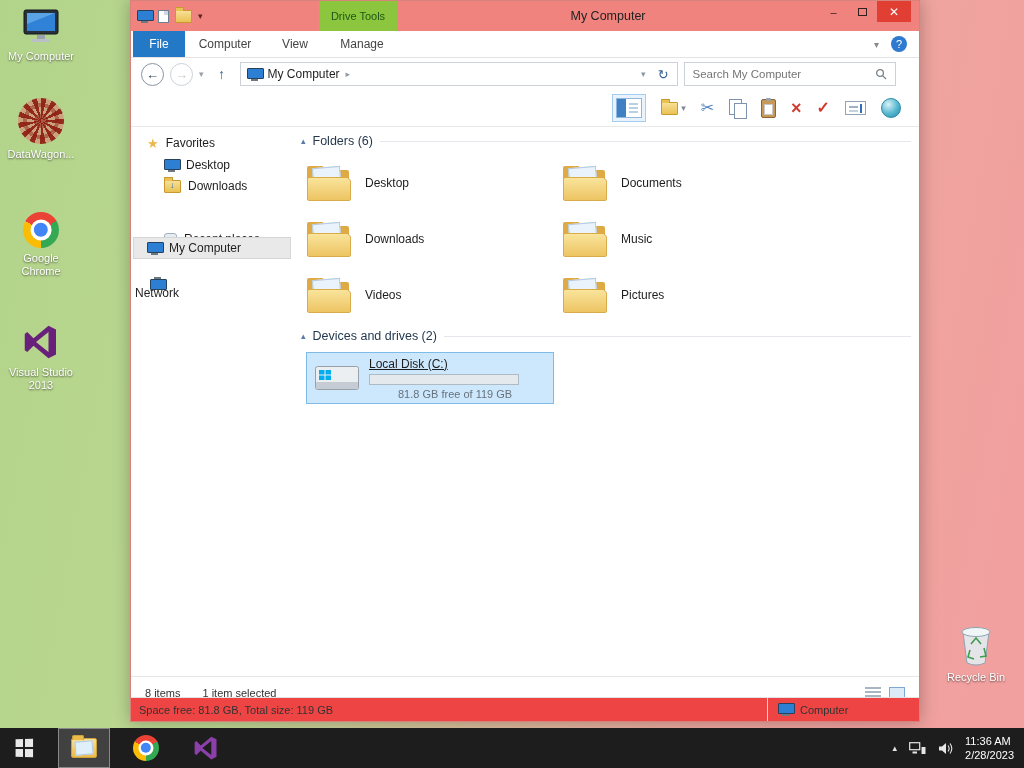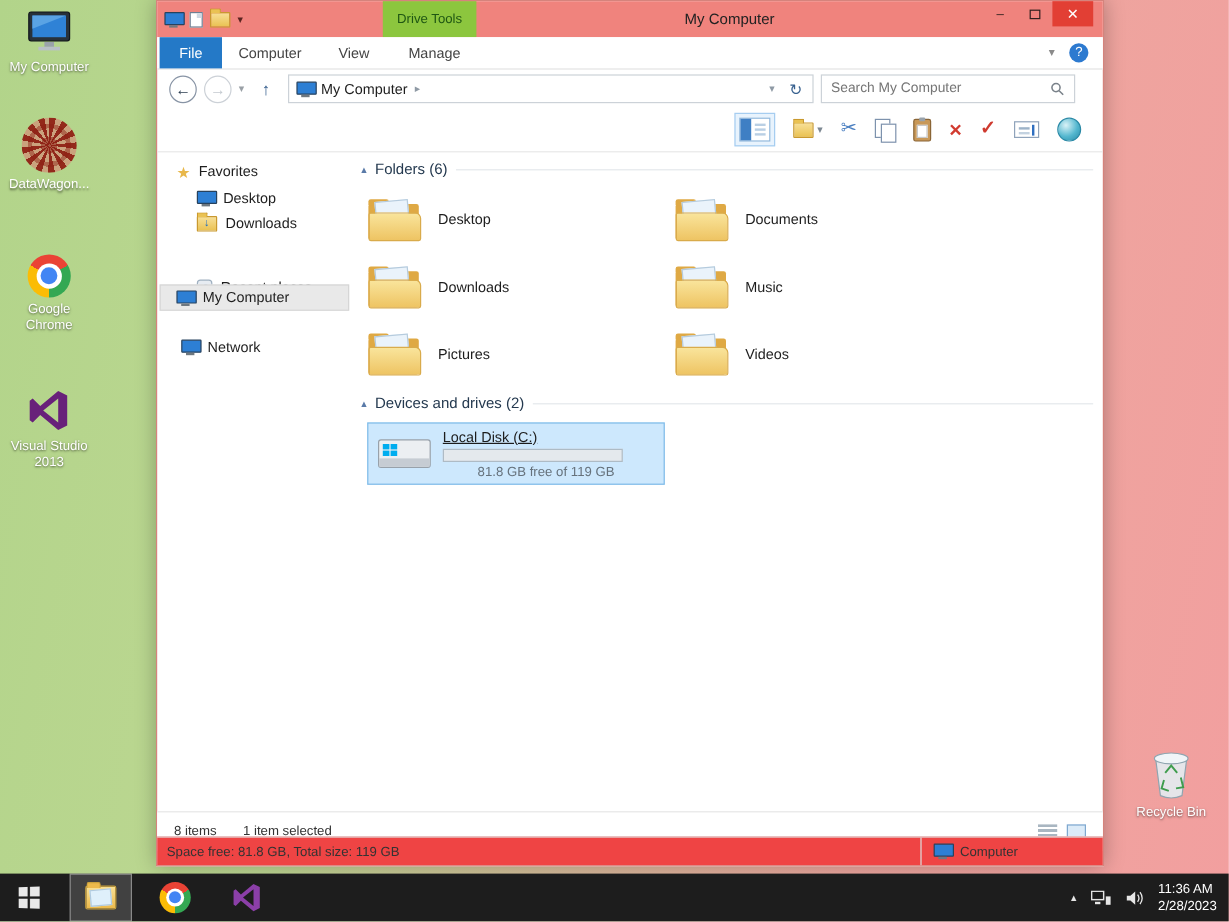--- a/index.html
+++ b/index.html
@@ -292,21 +292,21 @@
     </div>
     <div class="nav-row" style="left:33px; top:69px;margin-top:32px;">
       <span class="recent-ico"></span>
       <span>Recent places</span>
     </div>
     <div class="nav-selected" style="top:109px;"></div>
     <div class="nav-row" style="left:16px; top:110px;">
       <span class="mini-mon"></span>
       <span>My Computer</span>
     </div>
-    <div class="nav-row" style="left:20px; top:151px;">
+    <div class="nav-row" style="left:4px; top:151px;flex-direction:column;">
       <span class="mini-mon"></span>
       <span>Network</span>
     </div>
   </div>
 
   <div class="grp-header" style="left:170px; top:133px; width:610px;">
     <span class="grp-arrow">▴</span>
     <span>Folders (6)</span>
     <span class="grp-rule"></span>
   </div>
@@ -343,29 +343,29 @@
           <span class="f-front"></span>
         </span>
       <span>Music</span>
     </div>
     <div class="fcell">
       <span class="folder-ico">
           <span class="f-back"></span>
           <span class="f-sheet"></span>
           <span class="f-front"></span>
         </span>
+      <span>Videos</span>
+    </div>
+    <div class="fcell">
+      <span class="folder-ico">
+          <span class="f-back"></span>
+          <span class="f-sheet"></span>
+          <span class="f-front"></span>
+        </span>
       <span>Pictures</span>
-    </div>
-    <div class="fcell">
-      <span class="folder-ico">
-          <span class="f-back"></span>
-          <span class="f-sheet"></span>
-          <span class="f-front"></span>
-        </span>
-      <span>Videos</span>
     </div>
   </div>
 
   <div class="grp-header" style="left:170px; top:328px; width:610px;">
     <span class="grp-arrow">▴</span>
     <span>Devices and drives (2)</span>
     <span class="grp-rule"></span>
   </div>
 
   <div class="disk-tile">

